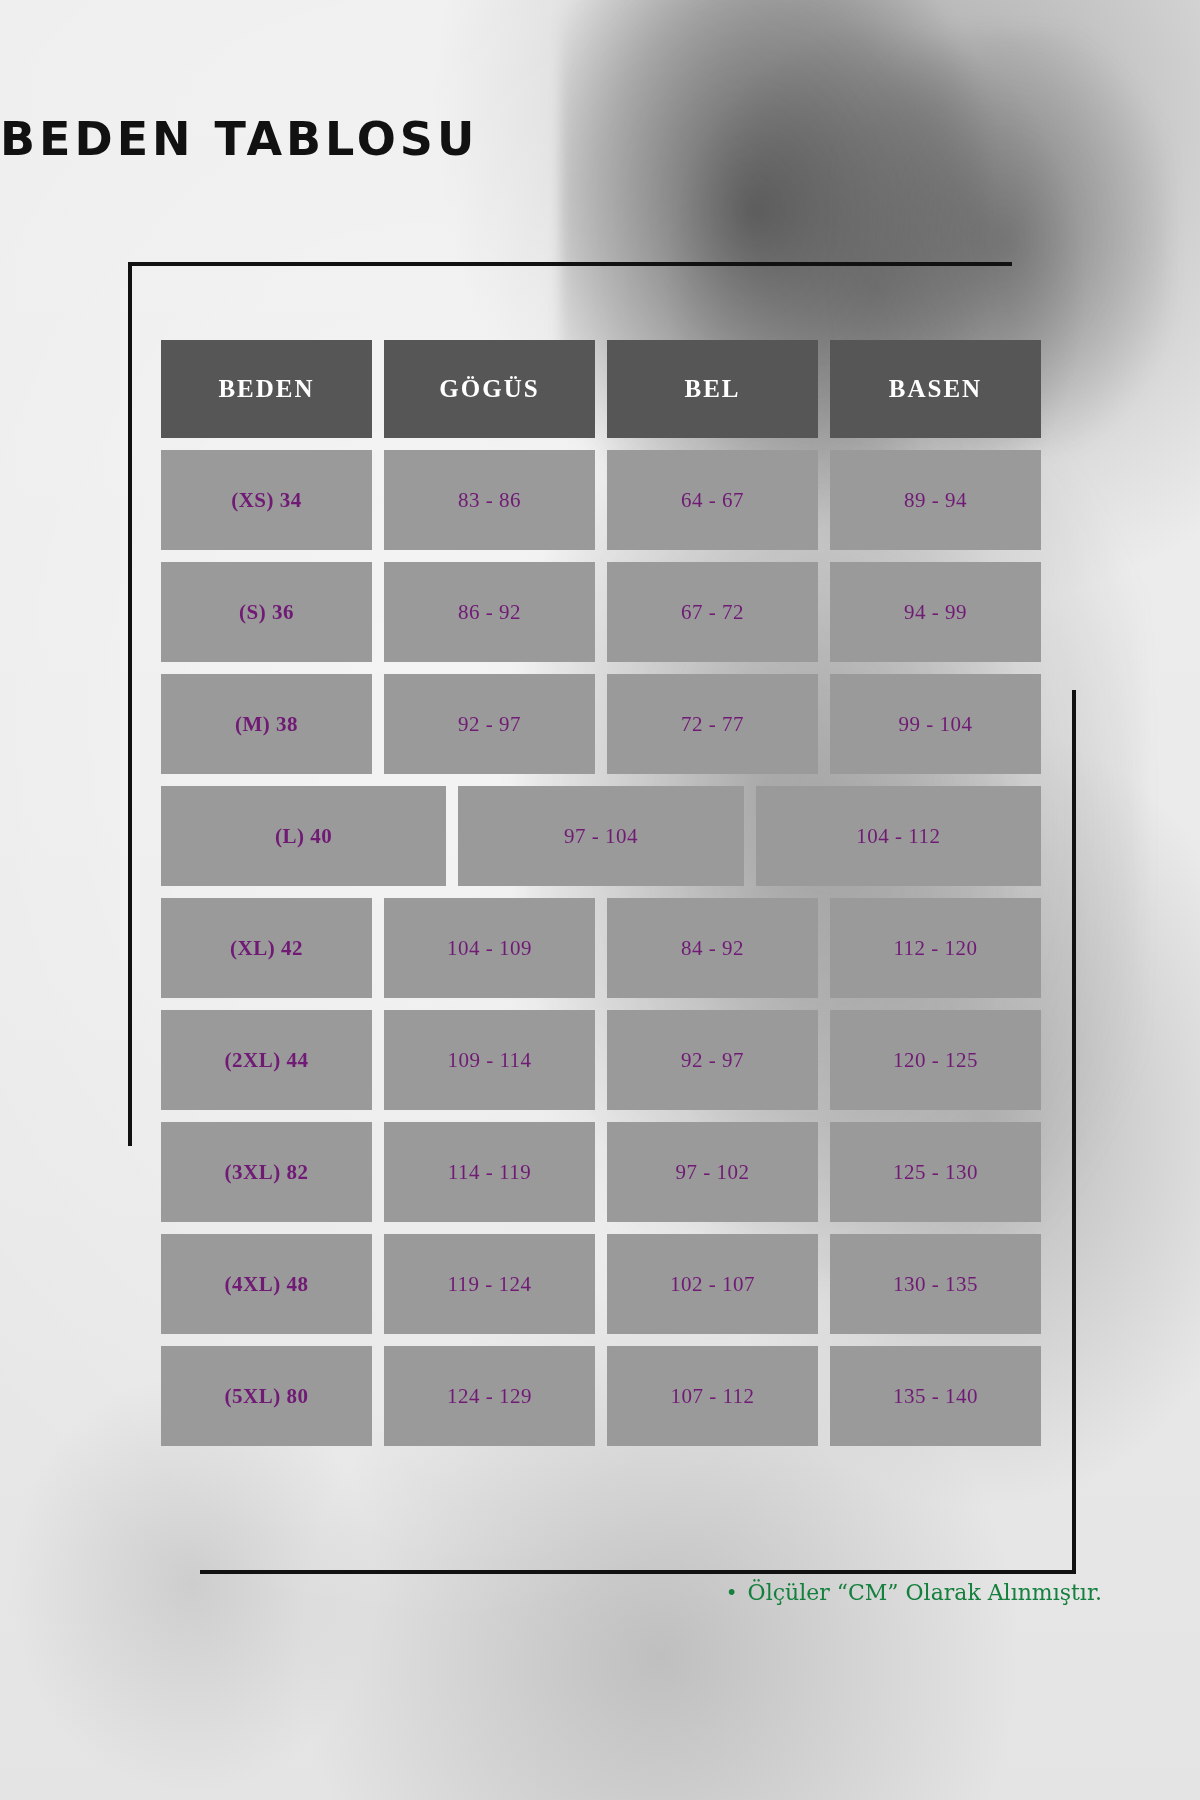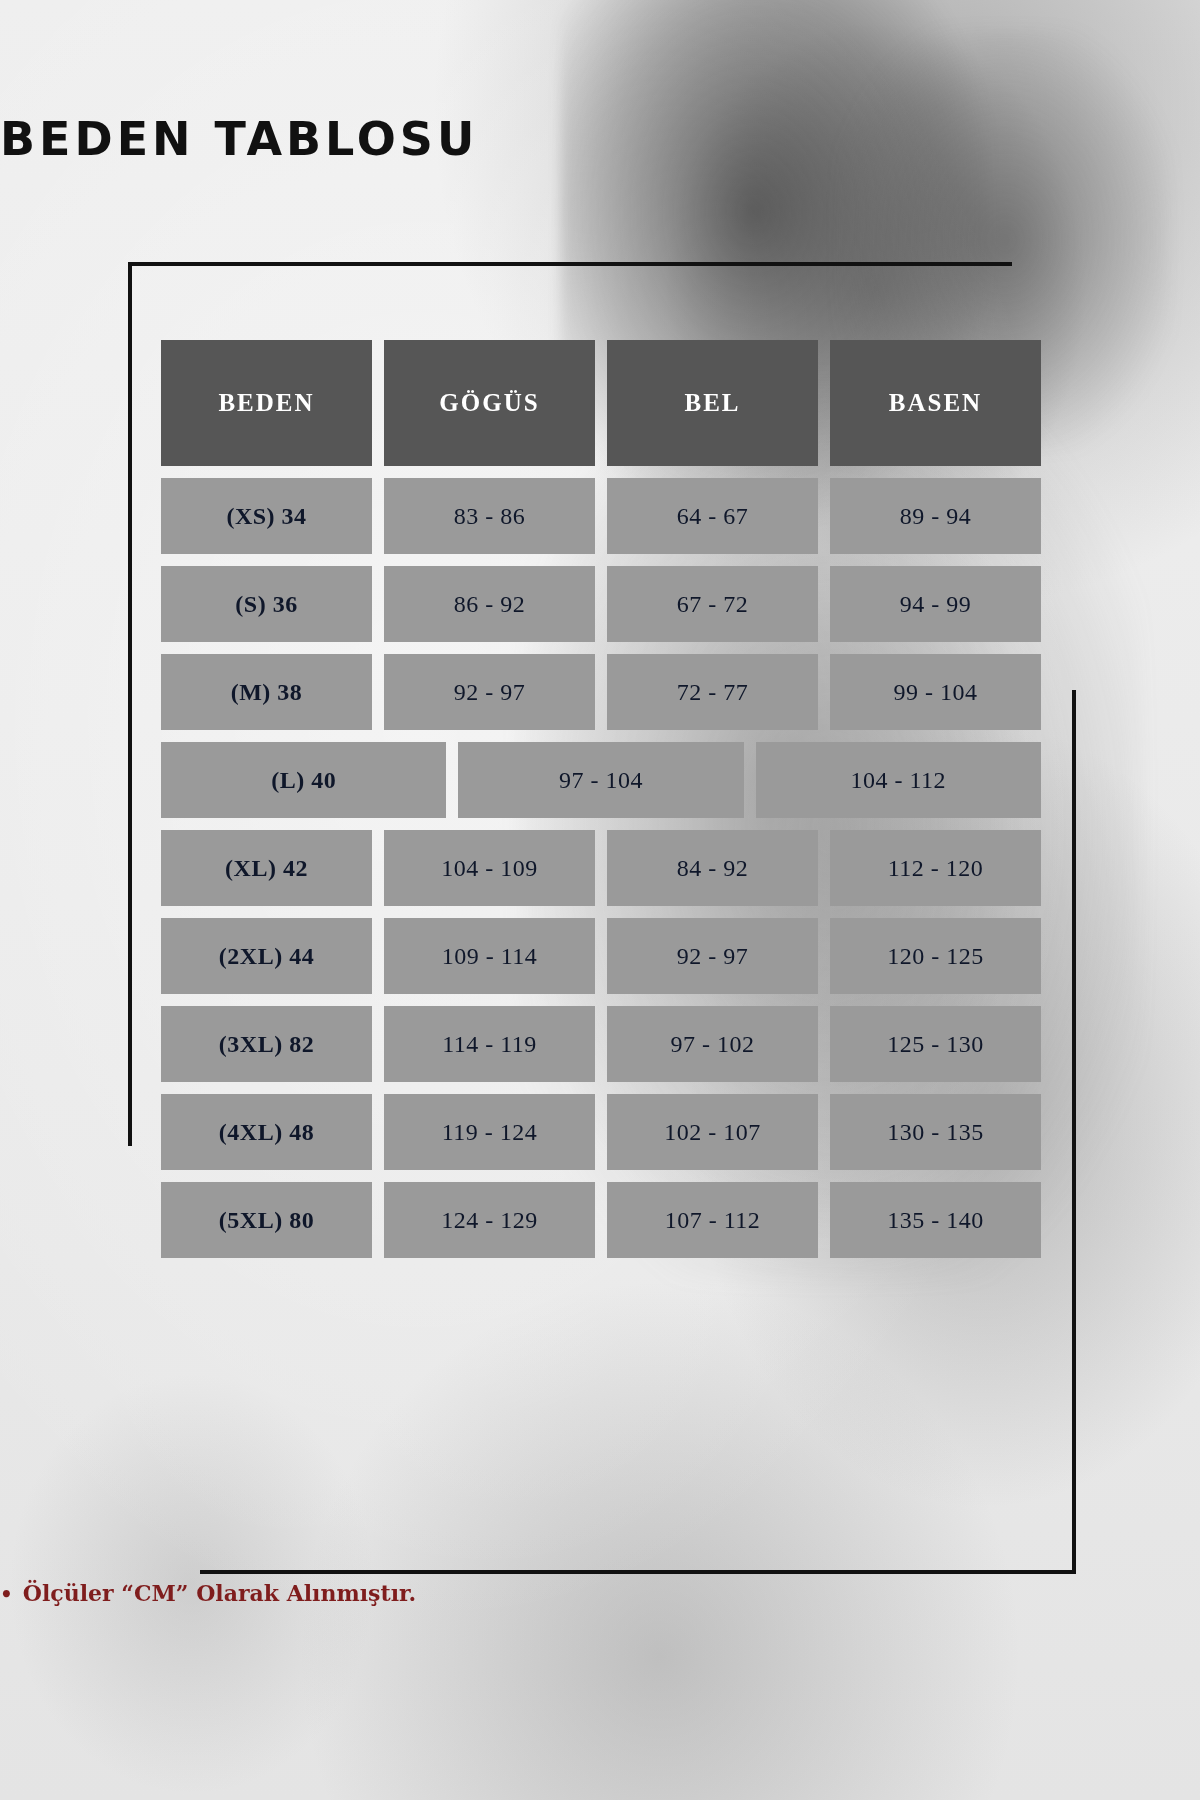--- a/index.html
+++ b/index.html
@@ -100,50 +100,51 @@
     top: 340px;
     width: 880px;
   }
   .row {
     display: flex;
     gap: 12px;
     margin-bottom: 12px;
   }
   .cell {
     flex: 1;
-    height: 76px;
+    height: 100px;
     display: flex;
     align-items: center;
     justify-content: center;
-    font-size: 24px;
-    color: #0f172a;
+    font-size: 21px;
+    color: #701a75;
     background: #9a9a9a;
     letter-spacing: 0.5px;
   }
   .row-head .cell {
     background: #565656;
     color: #ffffff;
     font-weight: bold;
     font-size: 25px;
     letter-spacing: 2px;
-    height: 126px;
+    height: 98px;
   }
   .cell-size {
     font-weight: bold;
   }
 
   .footnote {
     position: absolute;
     left: 0;
     right: 98px;
     top: 1580px;
+    text-align: right;
     font-family: "DejaVu Serif", serif;
-    font-weight: bold;
+    font-weight: normal;
     font-size: 22px;
-    color: #7f1d1d;
+    color: #15803d;
   }
   .footnote .bullet {
     display: inline-block;
     margin-right: 10px;
     font-size: 20px;
   }
 </style>
 </head>
 <body>
 

